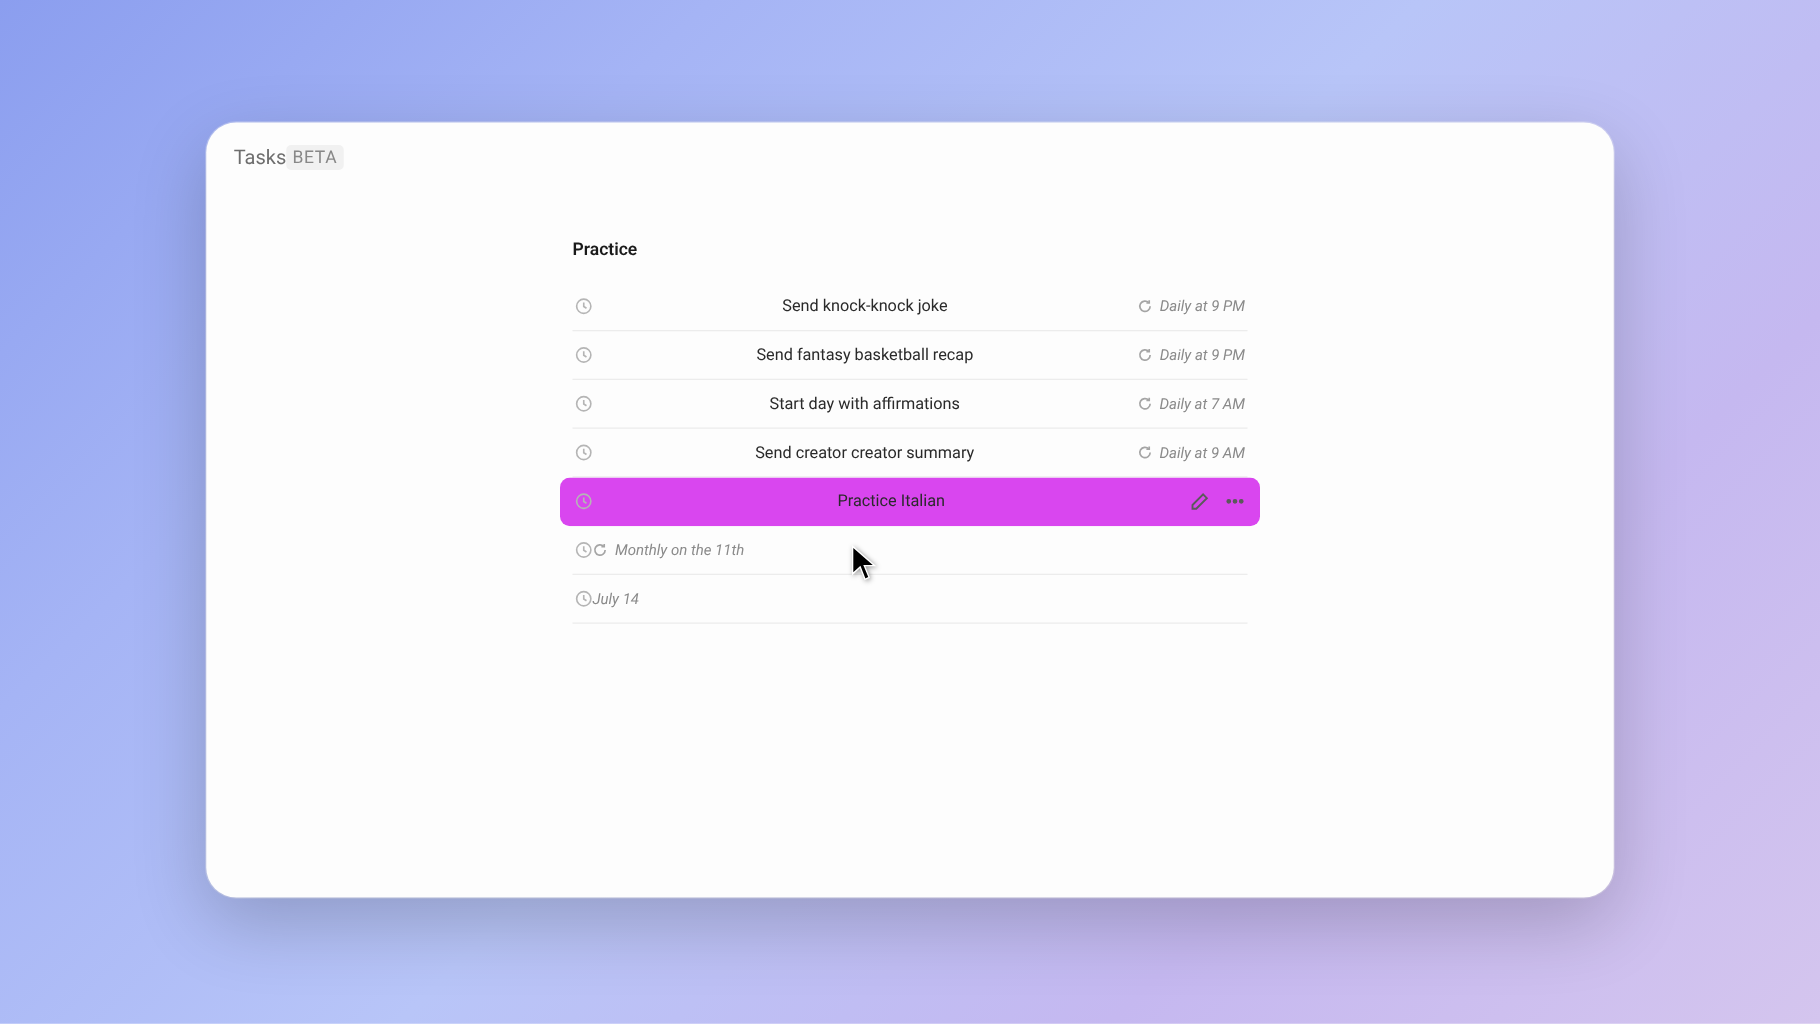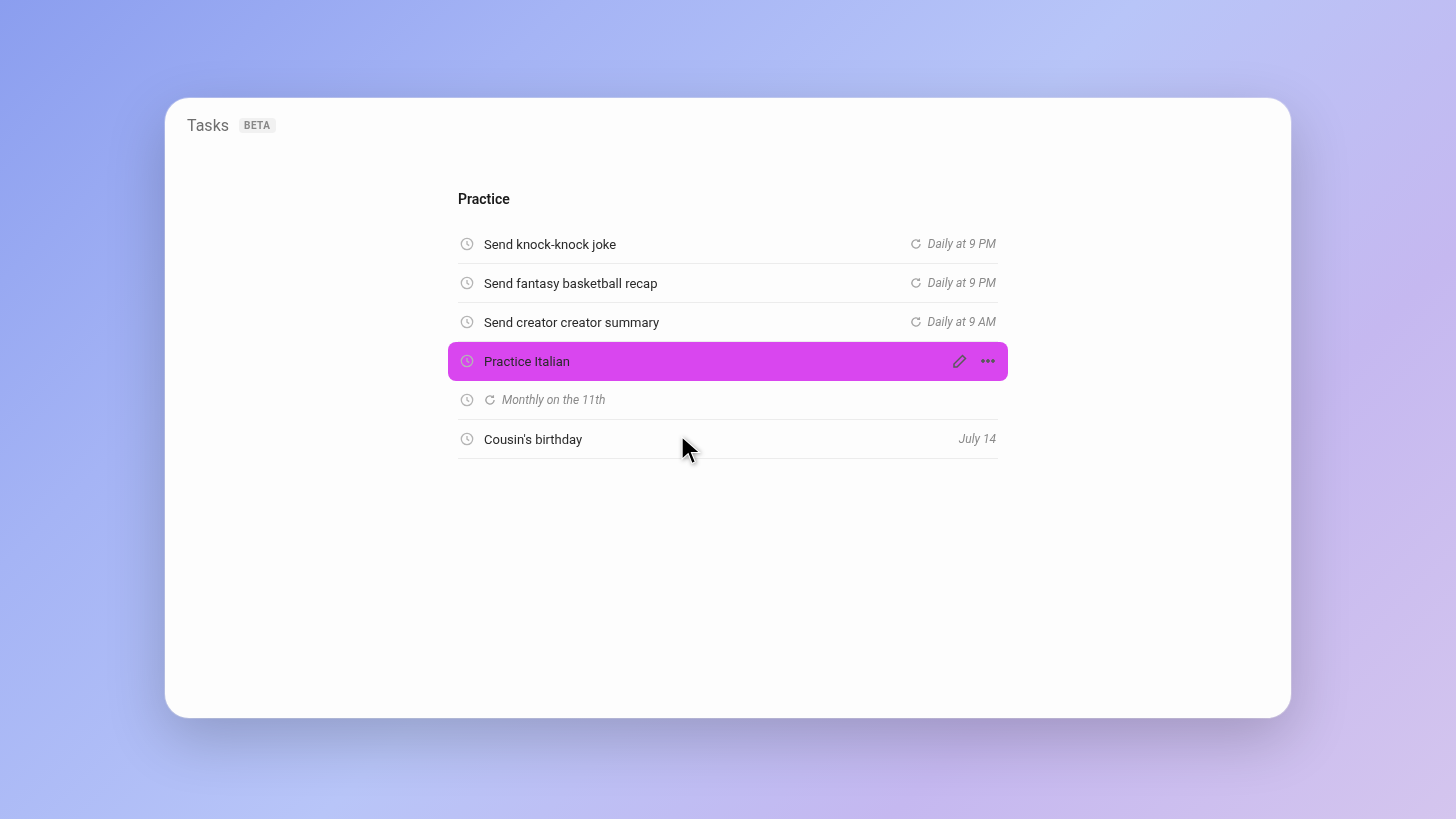--- a/index.html
+++ b/index.html
@@ -20,32 +20,31 @@
       left: 165px;
       top: 98px;
       width: 1126px;
       height: 620px;
       background: #fdfdfd;
       border-radius: 24px;
       box-shadow: 0 20px 60px rgba(0,0,0,0.2), 0 0 0 1px rgba(255,255,255,0.3);
     }
     .header {
       display: flex;
-      align-items: center;
-      gap: 10px;
+      align-items: flex-start;
       padding: 18px 22px 0 22px;
     }
     .page-title {
       font-size: 16px;
       font-weight: 400;
       color: #6e6e6e;
     }
     .beta-badge {
-      font-size: 10px;
-      font-weight: 700;
+      font-size: 14px;
+      font-weight: 400;
       color: #888;
       background: #f1f1f1;
       padding: 2px 5px;
       border-radius: 4px;
       letter-spacing: 0.5px;
     }
     .content {
       width: 540px;
       margin: 56px auto 0 auto;
     }
@@ -57,22 +56,22 @@
     }
     .task-list {
       display: flex;
       flex-direction: column;
     }
     .task-row {
       display: flex;
       align-items: center;
       height: 39px;
       border-bottom: 1px solid #ececec;
-      gap: 10px;
       padding: 0 2px;
+      text-align: center;
     }
     .task-row.hovered {
       background: #d946ef;
       border-radius: 8px;
       border-bottom: 1px solid transparent;
       margin: 0 -10px;
       padding: 0 12px;
     }
     .task-icon {
       width: 14px;
@@ -196,20 +195,38 @@
             <span>Daily at 9 PM</span>
           </span>
         </div>
         <div class="task-row">
           <span class="task-icon">
             <svg viewBox="0 0 16 16">
     <circle cx="8" cy="8" r="6.5"></circle>
     <path d="M8 4.5 L8 8.2 L10.5 9.8"></path>
   </svg>
           </span>
+          <span class="task-title">Start day with affirmations</span>
+          <span class="task-schedule">
+            <span class="recur-icon">
+              <svg viewBox="0 0 16 16">
+    <path d="M13.5 8 A5.5 5.5 0 1 1 12 4.2"></path>
+    <path d="M12.5 1.5 L12.5 4.5 L9.5 4.5"></path>
+  </svg>
+            </span>
+            <span>Daily at 7 AM</span>
+          </span>
+        </div>
+        <div class="task-row">
+          <span class="task-icon">
+            <svg viewBox="0 0 16 16">
+    <circle cx="8" cy="8" r="6.5"></circle>
+    <path d="M8 4.5 L8 8.2 L10.5 9.8"></path>
+  </svg>
+          </span>
           <span class="task-title">Send creator creator summary</span>
           <span class="task-schedule">
             <span class="recur-icon">
               <svg viewBox="0 0 16 16">
     <path d="M13.5 8 A5.5 5.5 0 1 1 12 4.2"></path>
     <path d="M12.5 1.5 L12.5 4.5 L9.5 4.5"></path>
   </svg>
             </span>
             <span>Daily at 9 AM</span>
           </span>
@@ -254,21 +271,20 @@
             <span>Monthly on the 11th</span>
           </span>
         </div>
         <div class="task-row">
           <span class="task-icon">
             <svg viewBox="0 0 16 16">
     <circle cx="8" cy="8" r="6.5"></circle>
     <path d="M8 4.5 L8 8.2 L10.5 9.8"></path>
   </svg>
           </span>
-          <span class="task-title">Cousin's birthday</span>
           <span class="task-schedule">
             <span>July 14</span>
           </span>
         </div>
       </div>
   </div>
 </div>
 
 <div class="cursor">
   <svg viewBox="0 0 20 28">

